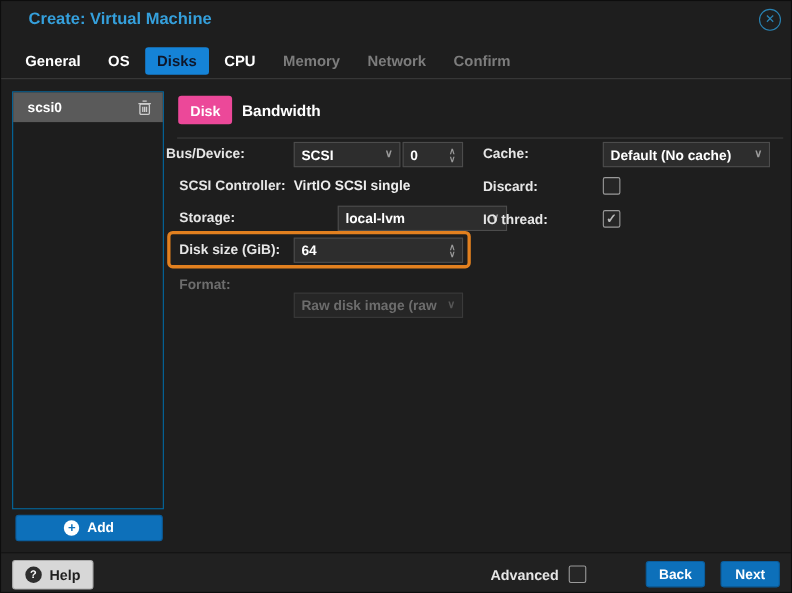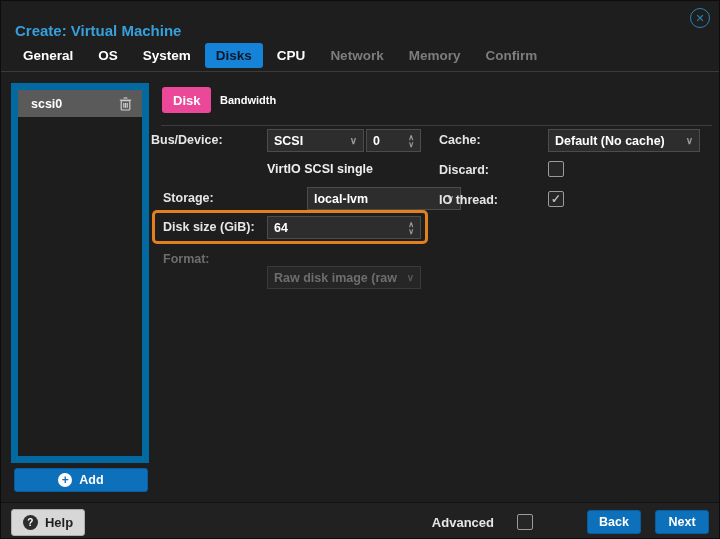--- a/index.html
+++ b/index.html
@@ -8,22 +8,22 @@
 
   .dialog {
     position: relative; width: 720px; height: 539px;
     background: #1e1e1e; color: #e8e8e8; overflow: hidden;
     border: 1px solid #0d0d0d;
   }
 
   
   .titlebar { position: absolute; left: 0; top: 0; width: 100%; height: 36px; }
   .dialog-title {
-    position: absolute; left: 14px; top: 8px;
-    font-size: 15px; font-weight: 600; color: #35a0dc; margin-top: 13px;
+    position: absolute; left: 25px; top: 8px;
+    font-size: 15px; font-weight: 600; color: #35a0dc;
   }
   .close-btn {
     position: absolute; right: 9px; top: 7px; width: 20px; height: 20px;
     border: 1px solid #2b8ec4; border-radius: 50%;
     display: flex; align-items: center; justify-content: center;
     color: #2b8ec4; font-size: 11px; line-height: 1; cursor: pointer; opacity: .9;
   }
 
   
   .tabbar {
@@ -37,21 +37,21 @@
   .tab.active { background: #1583d7; color: #0f172a; }
   .tab.disabled { color: #7d7d7d; font-weight: 700; }
   .tabbar-divider {
     position: absolute; left: 0; top: 70px; width: 720px; height: 0;
     border-top: 1px solid #3a3a3a;
   }
 
   
   .disk-list {
     position: absolute; left: 10px; top: 82px; width: 138px; height: 380px;
-    border: 7px solid #0369a1; background: #1d1d1d;
+    border: 1px solid #0369a1; background: #1d1d1d;
   }
   .disk-item {
     height: 27px; background: #5a5a5a; display: flex; align-items: center;
     padding: 0 10px 0 13px; cursor: pointer;
   }
   .disk-item-label { flex: 1; font-size: 12.5px; font-weight: 600; color: #ffffff; }
   .trash { width: 13px; height: 14px; display: block; cursor: pointer; }
 
   .add-btn {
     position: absolute; left: 13px; top: 467px; width: 134px; height: 24px;
@@ -67,21 +67,21 @@
 
   
   .subtab-active {
     position: absolute; left: 161px; top: 86px; height: 26px;
     background: #ec4899; border-radius: 3px; color: #fff;
     font-size: 13px; font-weight: 700; padding: 0 11px;
     display: flex; align-items: center; cursor: pointer;
   }
   .subtab-plain {
     position: absolute; left: 219px; top: 86px; height: 26px;
-    color: #ffffff; font-size: 11px; font-weight: 700;
+    color: #ffffff; font-size: 14px; font-weight: 700;
     display: flex; align-items: center; cursor: pointer;
   }
   .subtab-divider {
     position: absolute; left: 160px; top: 124px; width: 551px; height: 0;
     border-top: 1px solid #3c3c3c;
   }
 
   
   .flabel {
     position: absolute; font-size: 12.5px; font-weight: 600; color: #e6e6e6;
@@ -129,21 +129,21 @@
     font-family: "Liberation Sans", sans-serif;
   }
   .q-circle {
     width: 15px; height: 15px; background: #2d2d2d; border-radius: 50%;
     color: #ffffff; font-size: 10px; font-weight: 700; line-height: 15px; text-align: center;
   }
   .footer-right {
     position: absolute; right: 12px; top: 0; height: 38px;
     display: flex; align-items: center;
   }
-  .advanced-label { font-size: 13px; font-weight: 600; color: #e6e6e6; margin-right: 23px; }
+  .advanced-label { font-size: 13px; font-weight: 600; color: #e6e6e6; margin-right: 9px; }
   .adv-checkbox {
     width: 16px; height: 16px; background: #262626; border: 1px solid #9a9a9a;
     border-radius: 2px; margin-right: 10px; cursor: pointer;
   }
   .btn-blue {
     height: 24px; min-width: 54px; background: #0d70ba; border: 1px solid #0a5d9c;
     border-radius: 3px; color: #fff; font-size: 12.5px; font-weight: 700;
     display: flex; align-items: center; justify-content: center; padding: 0 10px;
     cursor: pointer; font-family: "Liberation Sans", sans-serif; margin-left: 44px;
   }
@@ -155,25 +155,24 @@
 <div class="dialog">
 
   <div class="titlebar">
     <span class="dialog-title">Create: Virtual Machine</span>
     <span class="close-btn">✕</span>
   </div>
 
   <div class="tabbar">
     <span class="tab">General</span>
     <span class="tab">OS</span>
-    <span class="tab">System</span>
     <span class="tab active">Disks</span>
     <span class="tab">CPU</span>
+    <span class="tab disabled">Memory</span>
     <span class="tab disabled">Network</span>
-    <span class="tab disabled">Memory</span>
     <span class="tab disabled">Confirm</span>
   </div>
   <div class="tabbar-divider"></div>
 
   <div class="disk-list">
     <div class="disk-item">
       <span class="disk-item-label">scsi0</span>
       <svg class="trash" viewBox="0 0 13 14">
         <g fill="none" stroke="#cdcdcd" stroke-width="1.2">
           <rect x="2.2" y="3.6" width="8.6" height="9.4" rx="1"></rect>
@@ -202,20 +201,21 @@
     <span class="chev">∨</span>
   </div>
   <div class="field" style="left:365px; top:128px; width:55px;">
     <span class="val">0</span>
     <span class="spin">
         <span>∧</span>
         <span>∨</span>
       </span>
   </div>
 
+  <span class="flabel" style="left:162px; top:157px;">SCSI Controller:</span>
   <span class="ftext" style="left:266px; top:157px;">VirtIO SCSI single</span>
 
   <span class="flabel" style="left:162px; top:186px;">Storage:</span>
   <div class="field" style="left:266px; top:186px; width:154px;margin-left:40px;">
     <span class="val">local-lvm</span>
     <span class="chev">∨</span>
   </div>
 
   <span class="flabel" style="left:162px; top:215px;">Disk size (GiB):</span>
   <div class="field" style="left:266px; top:215px; width:154px;">

